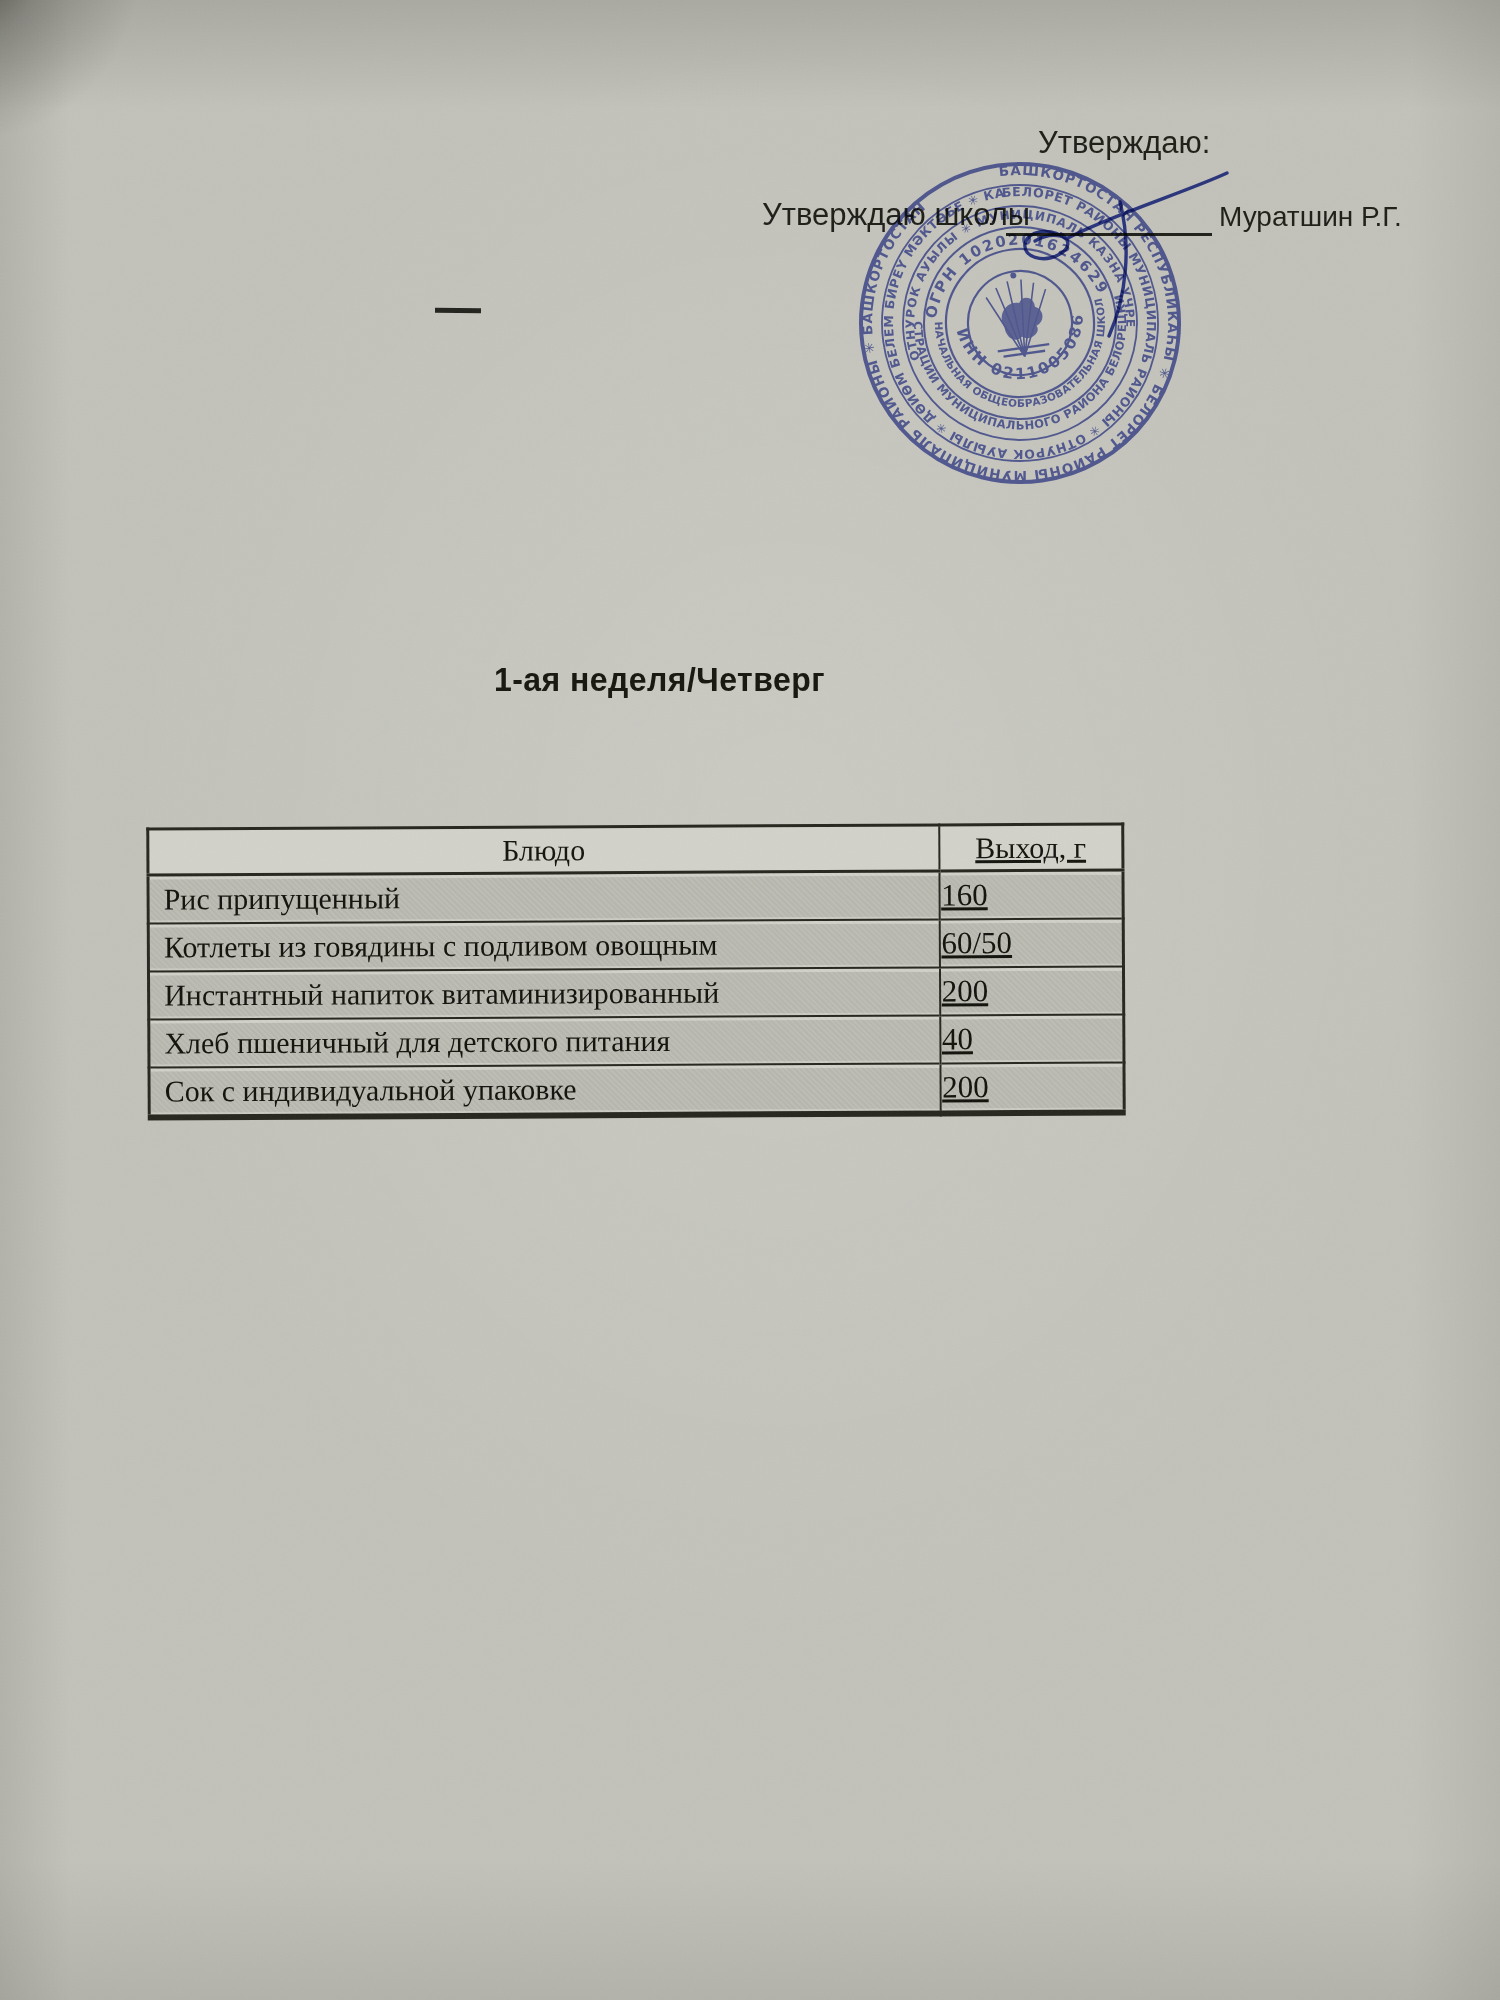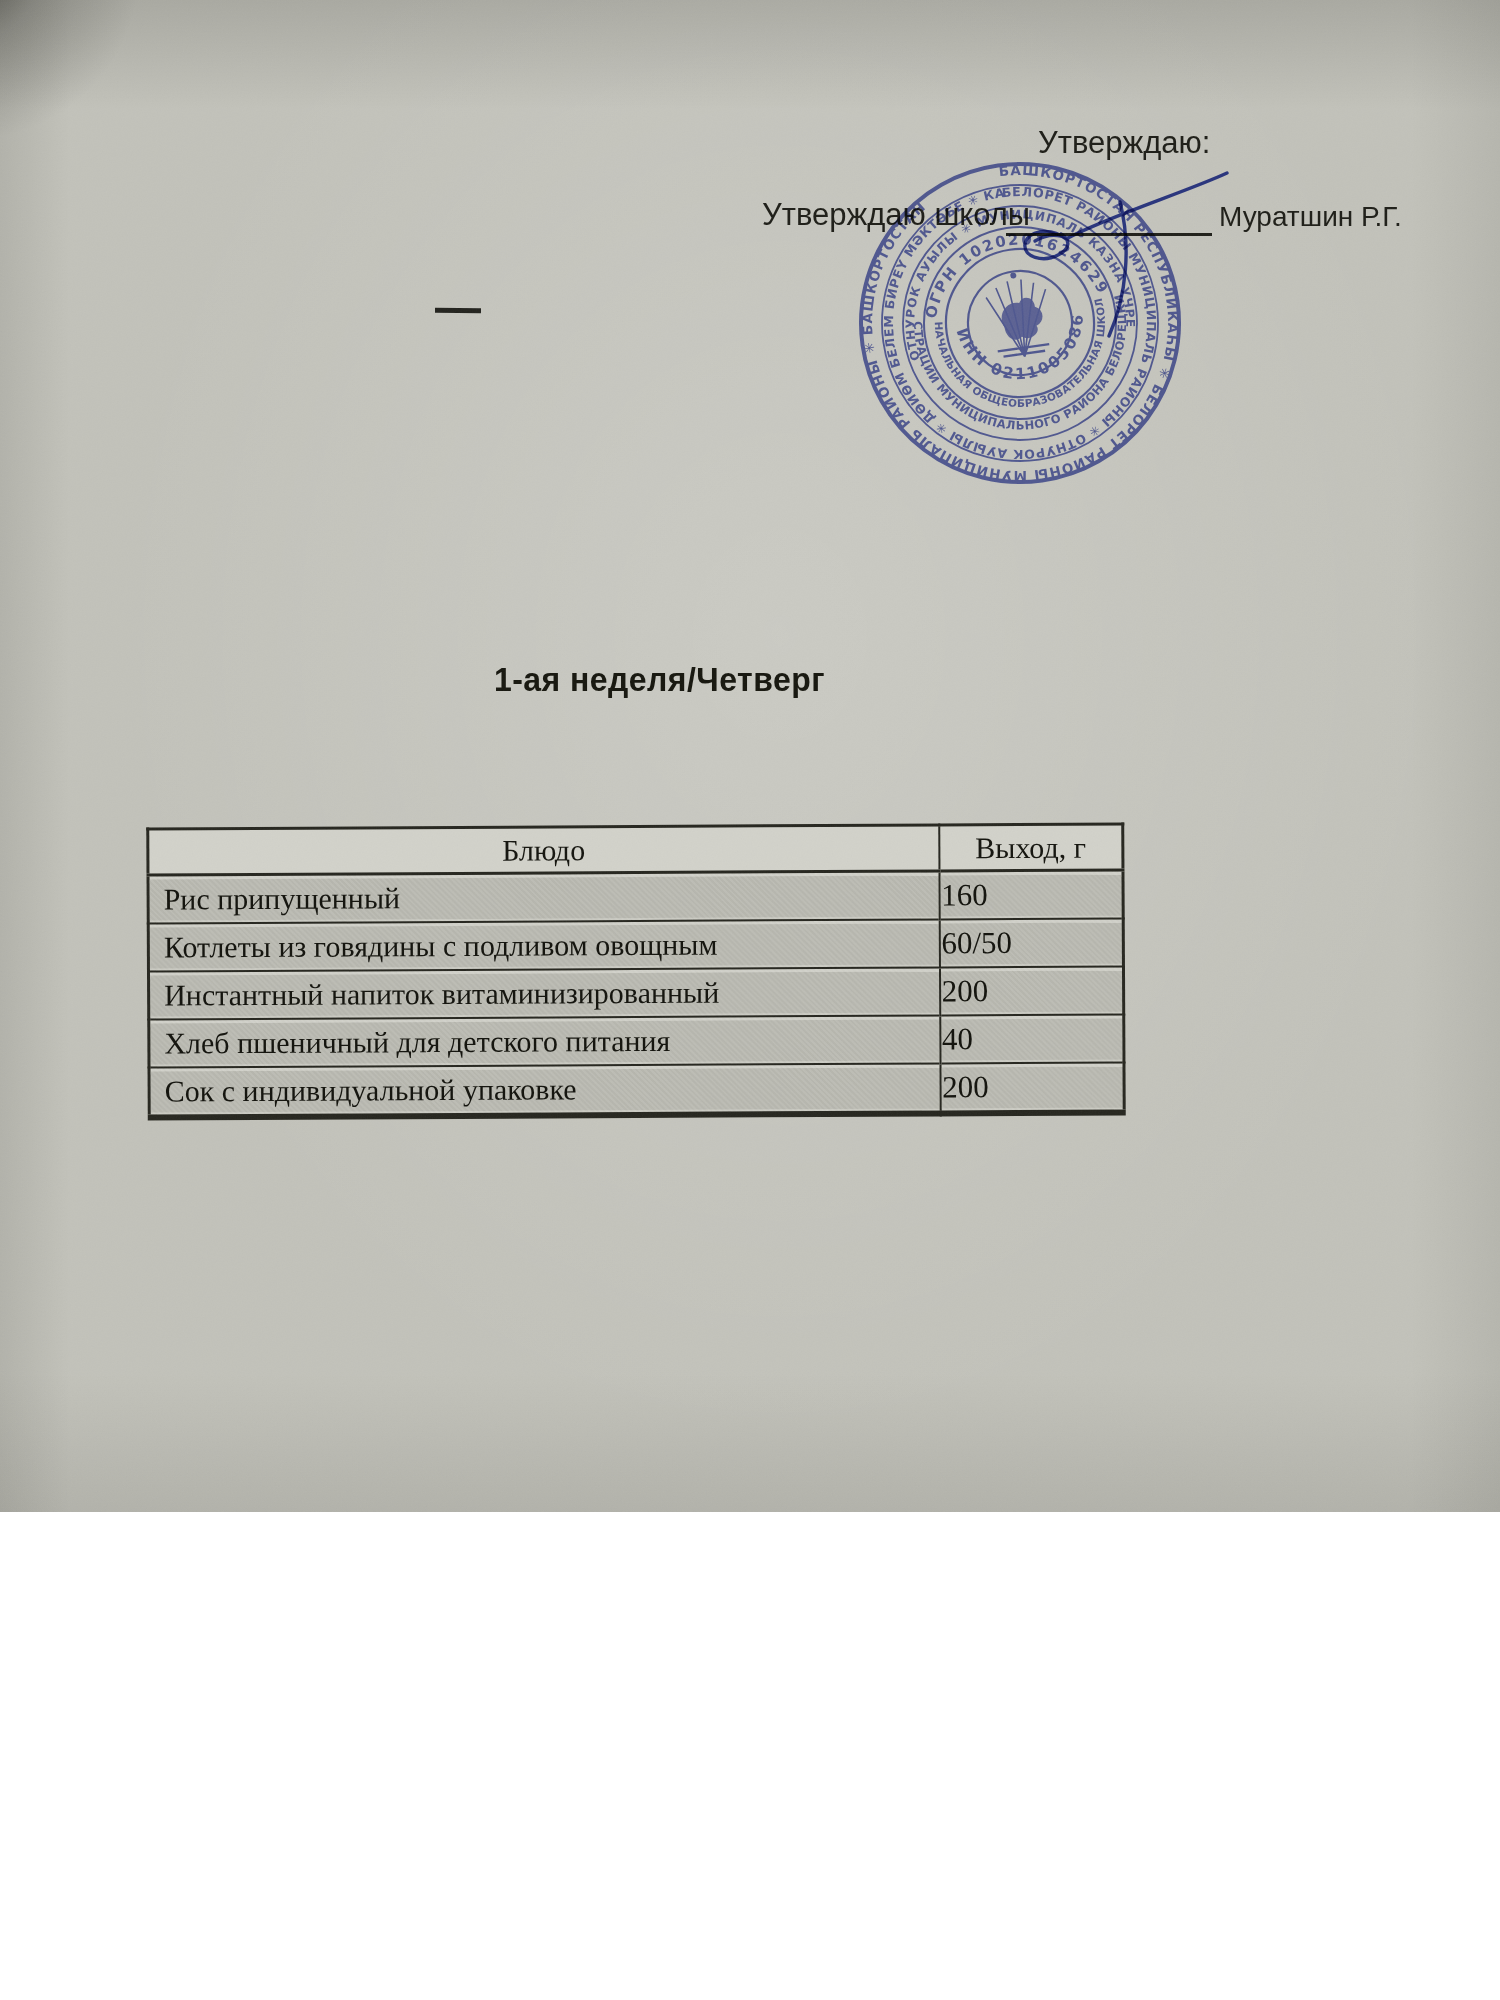--- a/index.html
+++ b/index.html
@@ -1,18 +1,18 @@
 <!DOCTYPE html>
 <html><head>
 <meta charset="utf-8">
 <style>
   html,body{margin:0;padding:0;}
   body{width:1500px;height:2000px;font-family:"Liberation Sans",sans-serif;}
   #page{
-    position:relative;width:1500px;height:1512px;overflow:hidden;
+    position:relative;width:1500px;height:2000px;overflow:hidden;
     background:
       radial-gradient(circle at -30px -30px, rgba(25,25,20,.55), rgba(25,25,20,.22) 70px, rgba(25,25,20,0) 170px),
       linear-gradient(180deg, rgba(40,40,34,.16), rgba(40,40,34,0) 110px),
       linear-gradient(90deg, rgba(40,40,34,.10), rgba(40,40,34,0) 70px),
       linear-gradient(0deg, rgba(40,40,34,.10), rgba(40,40,34,0) 140px),
       linear-gradient(270deg, rgba(40,40,34,.08), rgba(40,40,34,0) 90px),
       radial-gradient(ellipse 900px 1100px at 52% 42%, rgba(255,255,255,.14), rgba(255,255,255,0) 75%),
       #c2c2ba;
   }
   .abs{position:absolute;}
@@ -41,21 +41,21 @@
     text-align:center;background:#d2d2ca;border-bottom:3px solid #26261f;
   }
   #menu-table td{
     height:44px;font-size:30px;color:#12120c;vertical-align:middle;
     background:#bdbdb5;
     background-image:repeating-linear-gradient(45deg, rgba(86,86,78,.07) 0 2px, rgba(0,0,0,0) 2px 4px);
     border-top:2px solid #26261f;
     box-shadow:inset 0 3px 0 rgba(228,228,220,.55), inset 0 -2px 0 rgba(228,228,220,.4);
     overflow:hidden;white-space:nowrap;
   }
-  #menu-table th + th, #menu-table td + td{border-left:2px solid #26261f;}
+  #menu-table th + th, #menu-table td + td{border-left:2px solid #26261f;text-decoration:underline;}
   #menu-table td.dish{padding-left:14px;}
   #menu-table td.out{text-align:left;padding-right:14px;font-size:31px;}
   #grain{position:absolute;left:0;top:0;pointer-events:none;opacity:.5;}
 </style>
 </head>
 <body>
 
 <div id="page">
 
   <div class="abs ink-text" id="approve-label">Утверждаю:</div>

